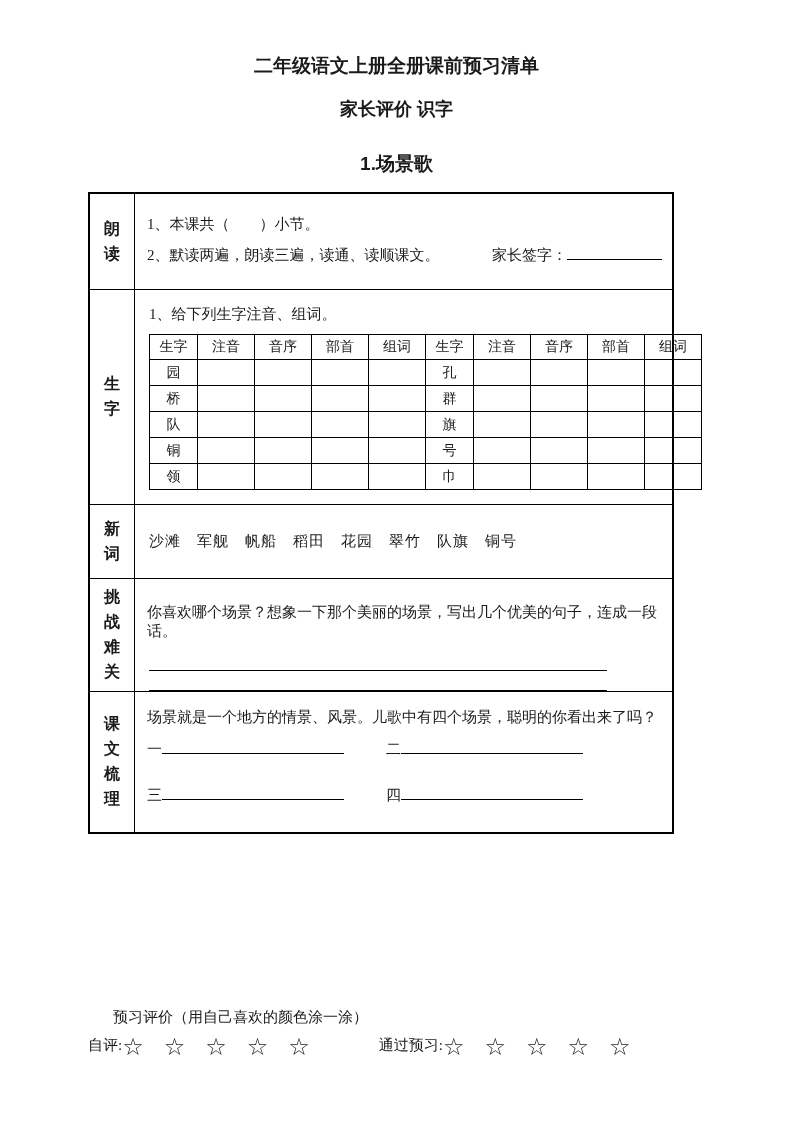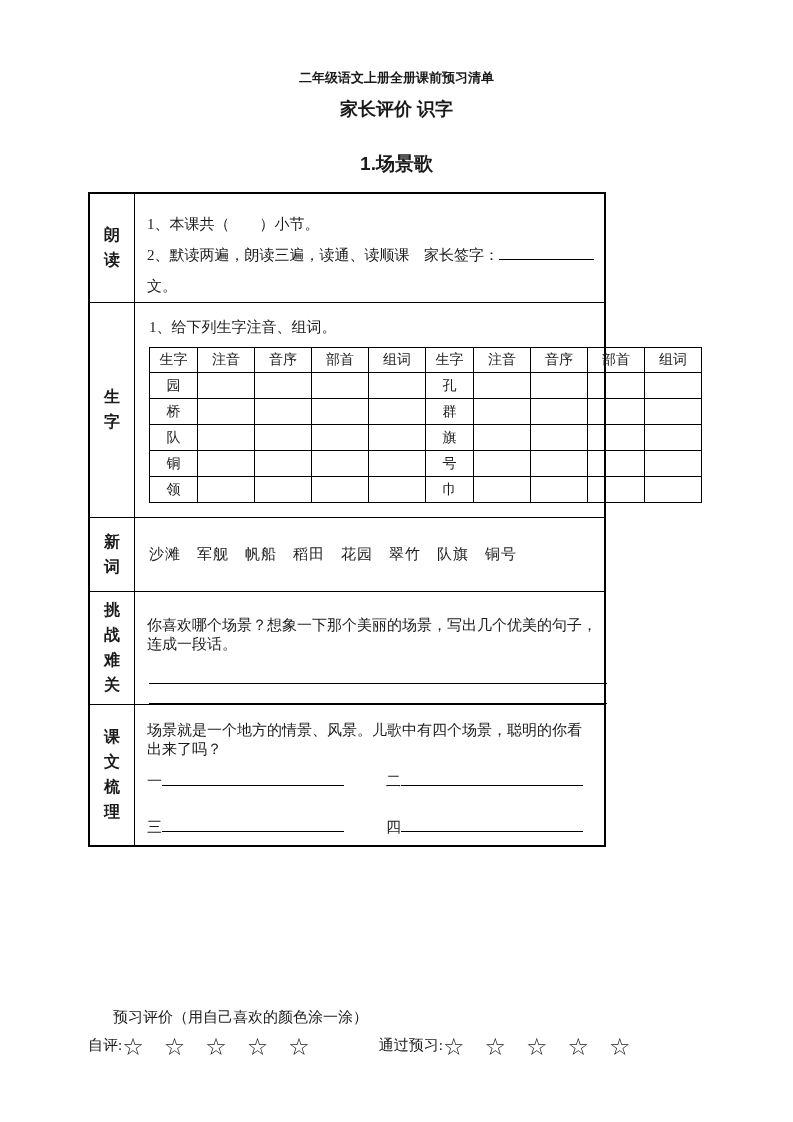--- a/index.html
+++ b/index.html
@@ -5,26 +5,26 @@
   * { margin: 0; padding: 0; box-sizing: border-box; }
   html, body { background: #ffffff; }
   body {
     width: 793px; height: 1122px;
     position: relative;
     font-family: "Liberation Serif", "DejaVu Serif", serif;
     color: #1a1a1a;
   }
   .title { position: absolute; left: 0; width: 793px; text-align: center;
            font-family: "Liberation Sans", "DejaVu Sans", sans-serif; font-weight: bold; }
-  .t1 { top: 69px; font-size: 13px; }
+  .t1 { top: 53px; font-size: 19px; }
   .t2 { top: 97px; font-size: 18px; }
   .t3 { top: 151px; font-size: 19px; }
 
   .main-table {
-    position: absolute; left: 88px; top: 192px; width: 518px;
+    position: absolute; left: 88px; top: 192px; width: 586px;
     border: 2px solid #000;
   }
   .row { display: flex; border-bottom: 1px solid #000; }
   .row:last-child { border-bottom: none; }
   .label-cell {
     width: 45px; min-width: 45px; border-right: 1px solid #000;
     display: flex; align-items: center; justify-content: center;
   }
   .label-inner {
     width: 19px; word-break: break-all; text-align: center;

